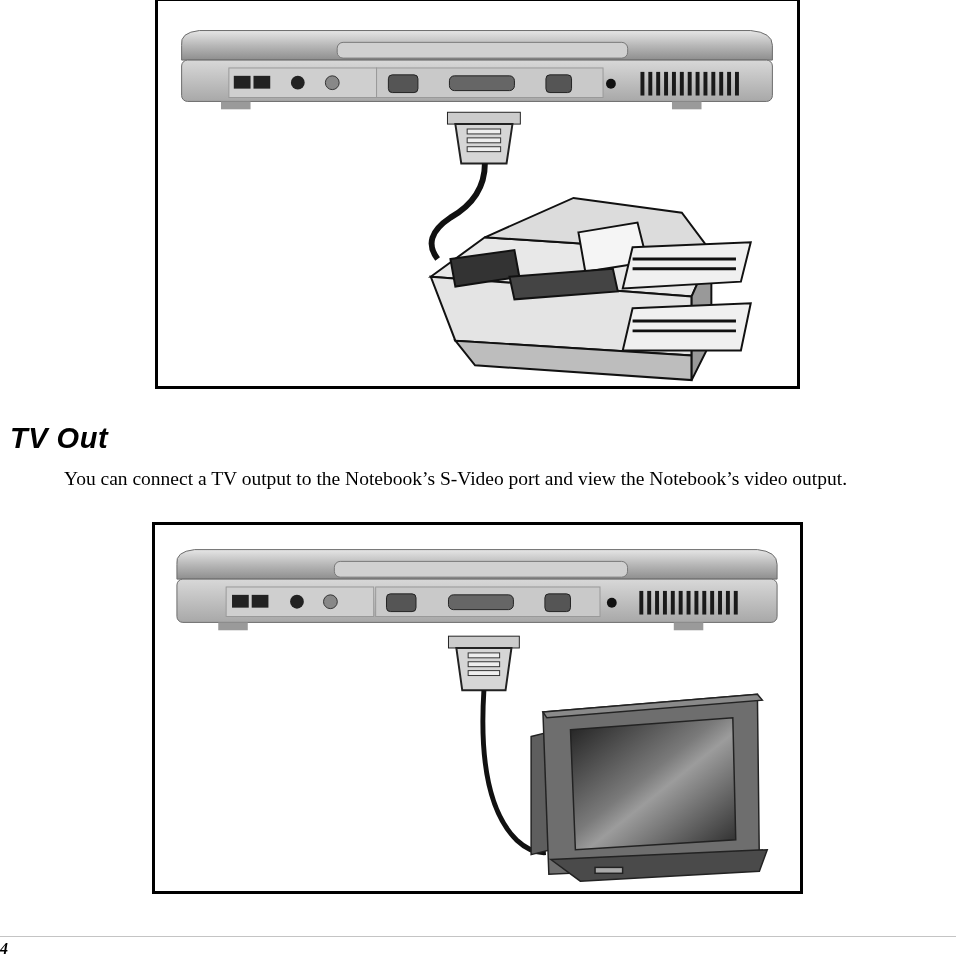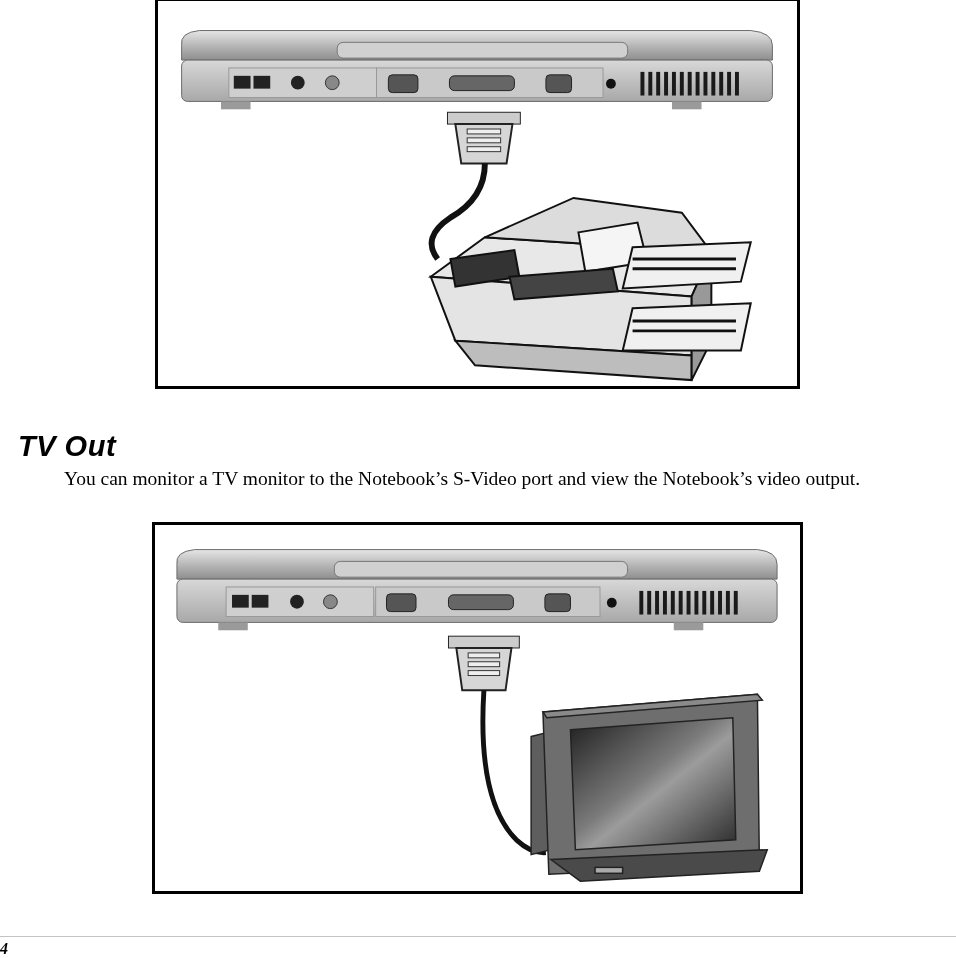--- a/index.html
+++ b/index.html
@@ -1,21 +1,21 @@
 <!DOCTYPE html>
 <html><head>
   <meta charset="utf-8">
   <style>
     html, body { margin: 0; padding: 0; background: #ffffff; }
     body { width: 956px; height: 958px; position: relative; overflow: hidden; font-family: "Liberation Serif", serif; color: #000; }
     .figure { position: absolute; border: 3px solid #000; background: #fff; box-sizing: border-box; overflow: hidden; }
     #fig1 { left: 155px; top: -2px; width: 645px; height: 391px; }
     #fig2 { left: 152px; top: 522px; width: 651px; height: 372px; }
     .figure svg { position: absolute; left: 0; top: 0; width: 100%; height: 100%; }
-    .heading { position: absolute; left: 2px; top: 416px; font-family: "Liberation Sans", sans-serif; font-weight: bold; font-style: italic; font-size: 29px; letter-spacing: 0.5px; margin: 16px; line-height: 1; }
+    .heading { position: absolute; left: 2px; top: 416px; font-family: "Liberation Sans", sans-serif; font-weight: bold; font-style: italic; font-size: 29px; letter-spacing: 0.5px; margin: 8px; line-height: 1; }
     .para { position: absolute; left: 64px; top: 466px; width: 891px; font-size: 19.5px; line-height: 25px; text-align: justify; text-align-last: left; margin: 0; }
     .footer-rule { position: absolute; left: 0; top: 936px; width: 956px; height: 0; border-top: 1px solid #c4c4c4; }
     .page-num { position: absolute; left: 0; top: 940px; font-family: "Liberation Serif", serif; font-weight: bold; font-style: italic; font-size: 16px; line-height: 18px; }
   </style>
 </head>
 <body>
 
 <div class="figure" id="fig1">
   <svg viewBox="0 0 645 391">
     <defs>
@@ -85,21 +85,21 @@
       <path d="M480 312 L600 307 L590 355 L470 355 Z" fill="#f0f0f0"></path>
       <path d="M480 262 L585 262" stroke-width="3"></path>
         <path d="M480 272 L585 272" stroke-width="3"></path>
       <path d="M480 325 L585 325" stroke-width="3"></path>
         <path d="M480 335 L585 335" stroke-width="3"></path>
     </g>
   </svg>
 </div>
 
 <h2 class="heading">TV Out</h2>
-<p class="para">You can monitor a TV monitor to the Notebook’s S-Video port and view the Notebook’s video output.</p>
+<p class="para">You can connect a TV output to the Notebook’s S-Video port and view the Notebook’s video output.</p>
 
 <div class="figure" id="fig2">
   <svg viewBox="0 0 651 372">
     <defs>
       <linearGradient id="lidG2" x1="0" y1="0" x2="0" y2="1">
         <stop offset="0" stop-color="#e6e6e6"></stop>
           <stop offset="0.5" stop-color="#b8b8b8"></stop>
           <stop offset="1" stop-color="#8e8e8e"></stop>
       </linearGradient>
       <linearGradient id="baseG2" x1="0" y1="0" x2="0" y2="1">

